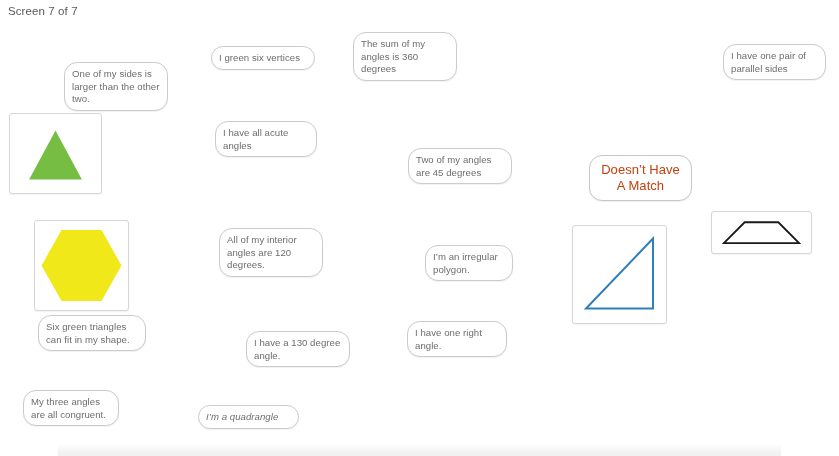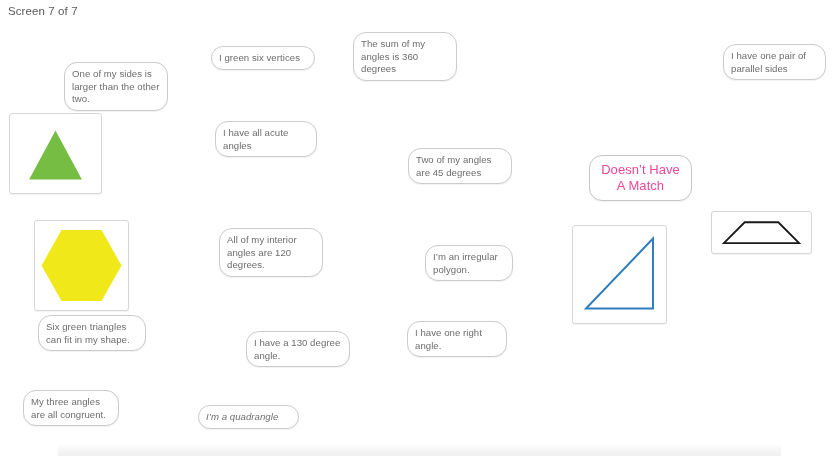--- a/index.html
+++ b/index.html
@@ -48,21 +48,21 @@
     border: 1px solid #cbcbcb;
     border-radius: 13px;
     box-shadow: 0 1px 1px rgba(0,0,0,0.055);
     font-size: 9.6px;
     line-height: 12.6px;
     color: #6d6d6d;
     padding: 5px 7px 4px 7px;
     letter-spacing: 0.05px;
   }
   .card.nomatch {
-    color: #ec4899;
+    color: #c2410c;
     font-size: 13px;
     line-height: 16px;
     text-align: center;
     padding: 6px 8px;
     border-color: #c6c6c6;
   }
 
   
   .shape-card {
     position: absolute;

